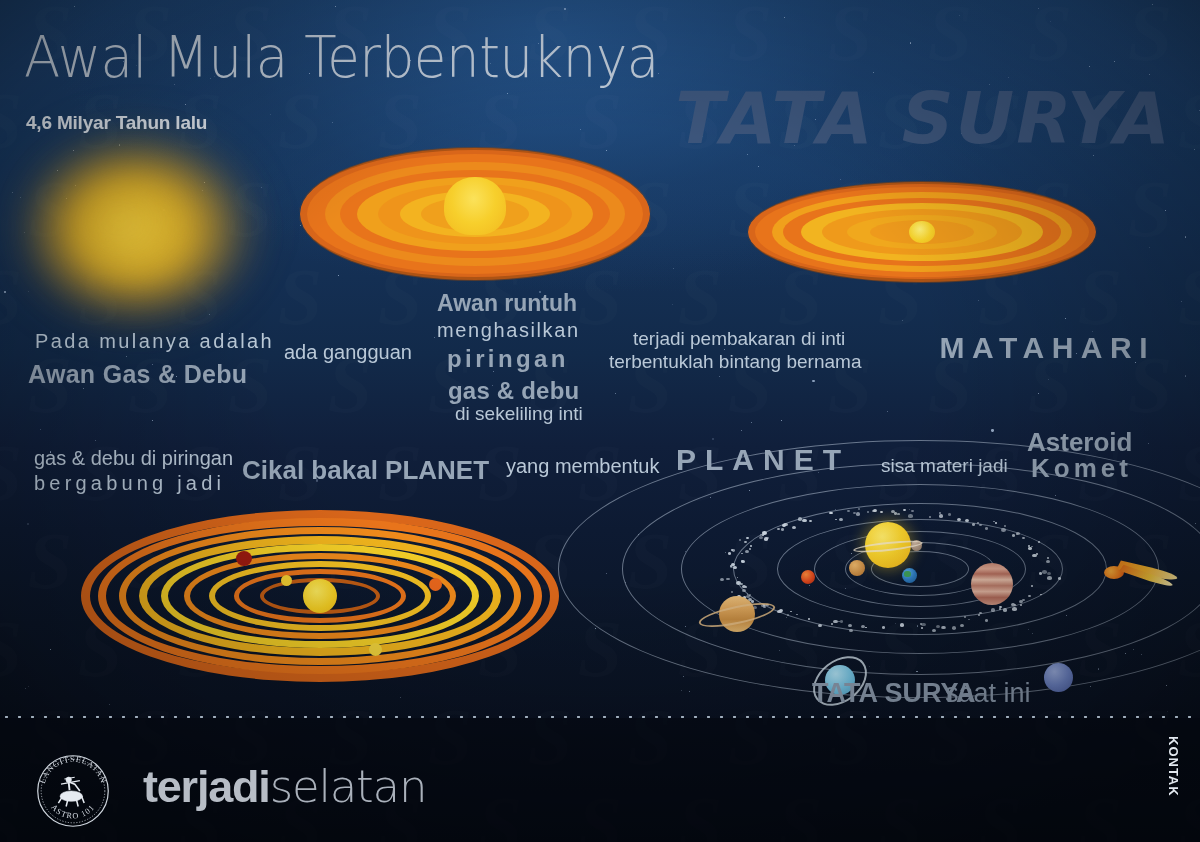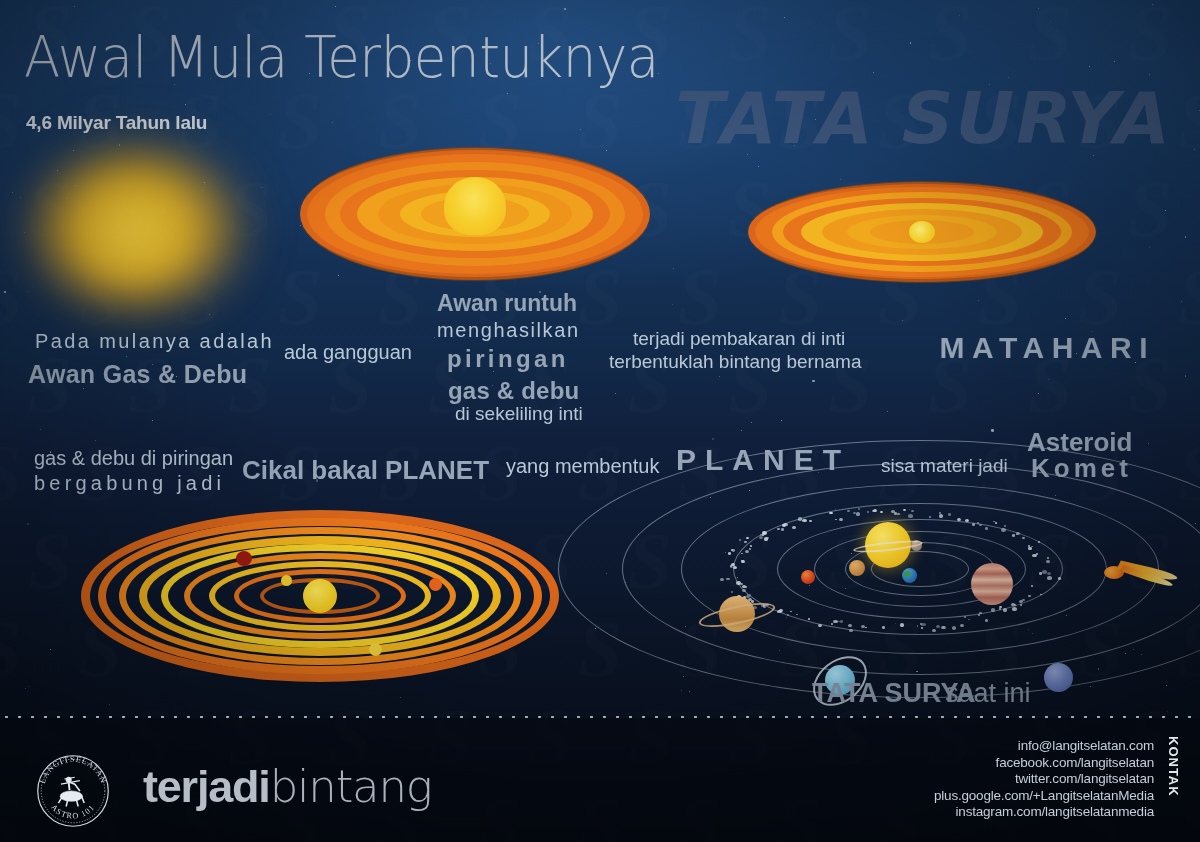--- a/index.html
+++ b/index.html
@@ -790,25 +790,18 @@
         <path d="M58 50 L52 42 L47 40" stroke-width="1.9" fill="none"></path>
         <circle cx="45" cy="37" r="3.2"></circle>
         <path d="M45 40 L46 49" stroke-width="2.2"></path>
         <path d="M36 42 L58 38" stroke-width="1.5"></path>
         <path d="M40 36 L52 34" stroke-width="1.2"></path>
       </g>
     </svg>
   </div>
 
   <div class="brand">
-    <b>terjadi</b><span>bintang</span>
+    <b>terjadi</b><span>selatan</span>
   </div>
 
-  <div class="contact" id="contacts">
-      <div>info@langitselatan.com</div>
-      <div>facebook.com/langitselatan</div>
-      <div>twitter.com/langitselatan</div>
-      <div>plus.google.com/+LangitselatanMedia</div>
-      <div>instagram.com/langitselatanmedia</div>
-    </div>
   <div class="kontak">KONTAK</div>
 
 </div>
 
 </body></html>

